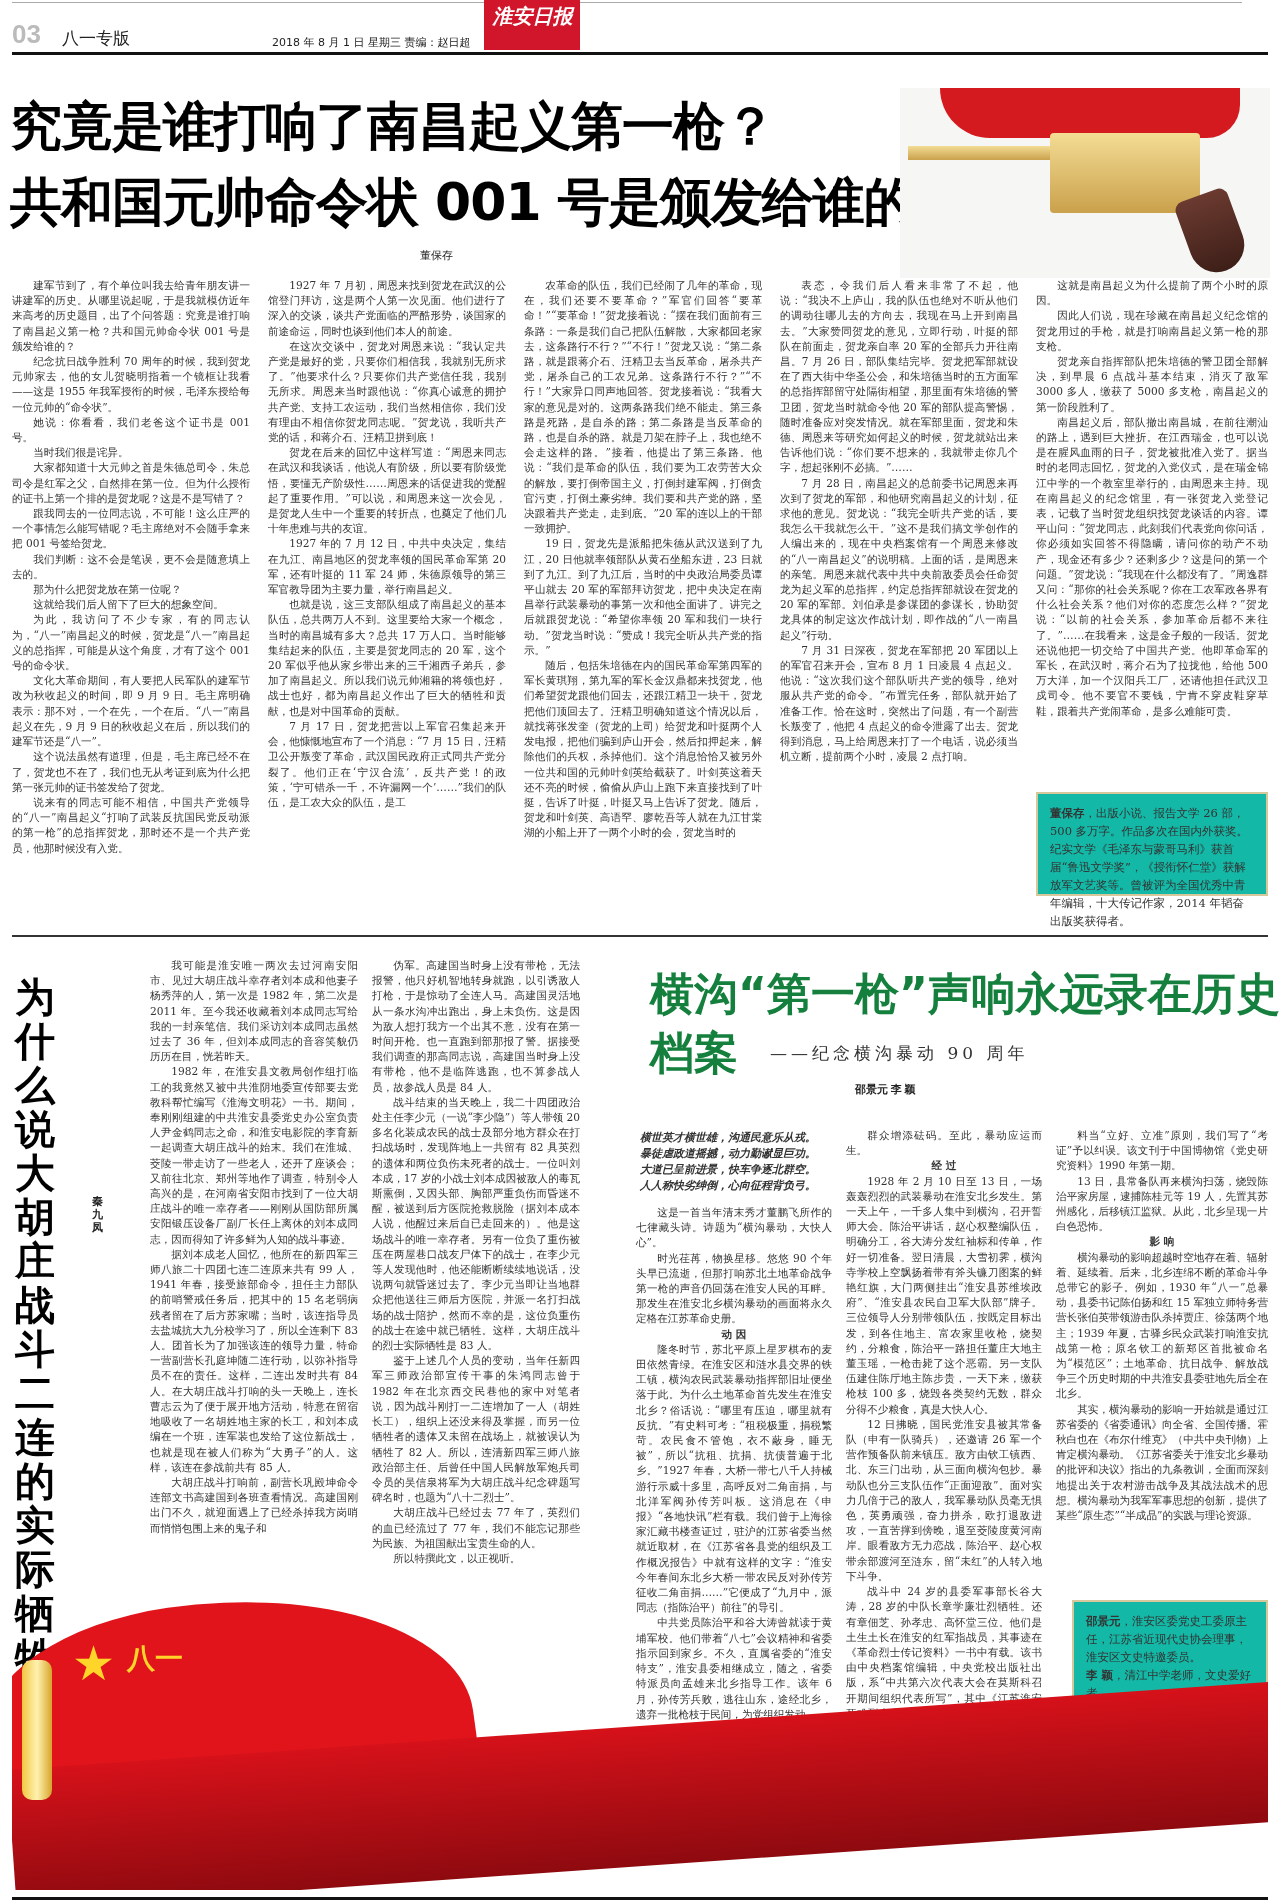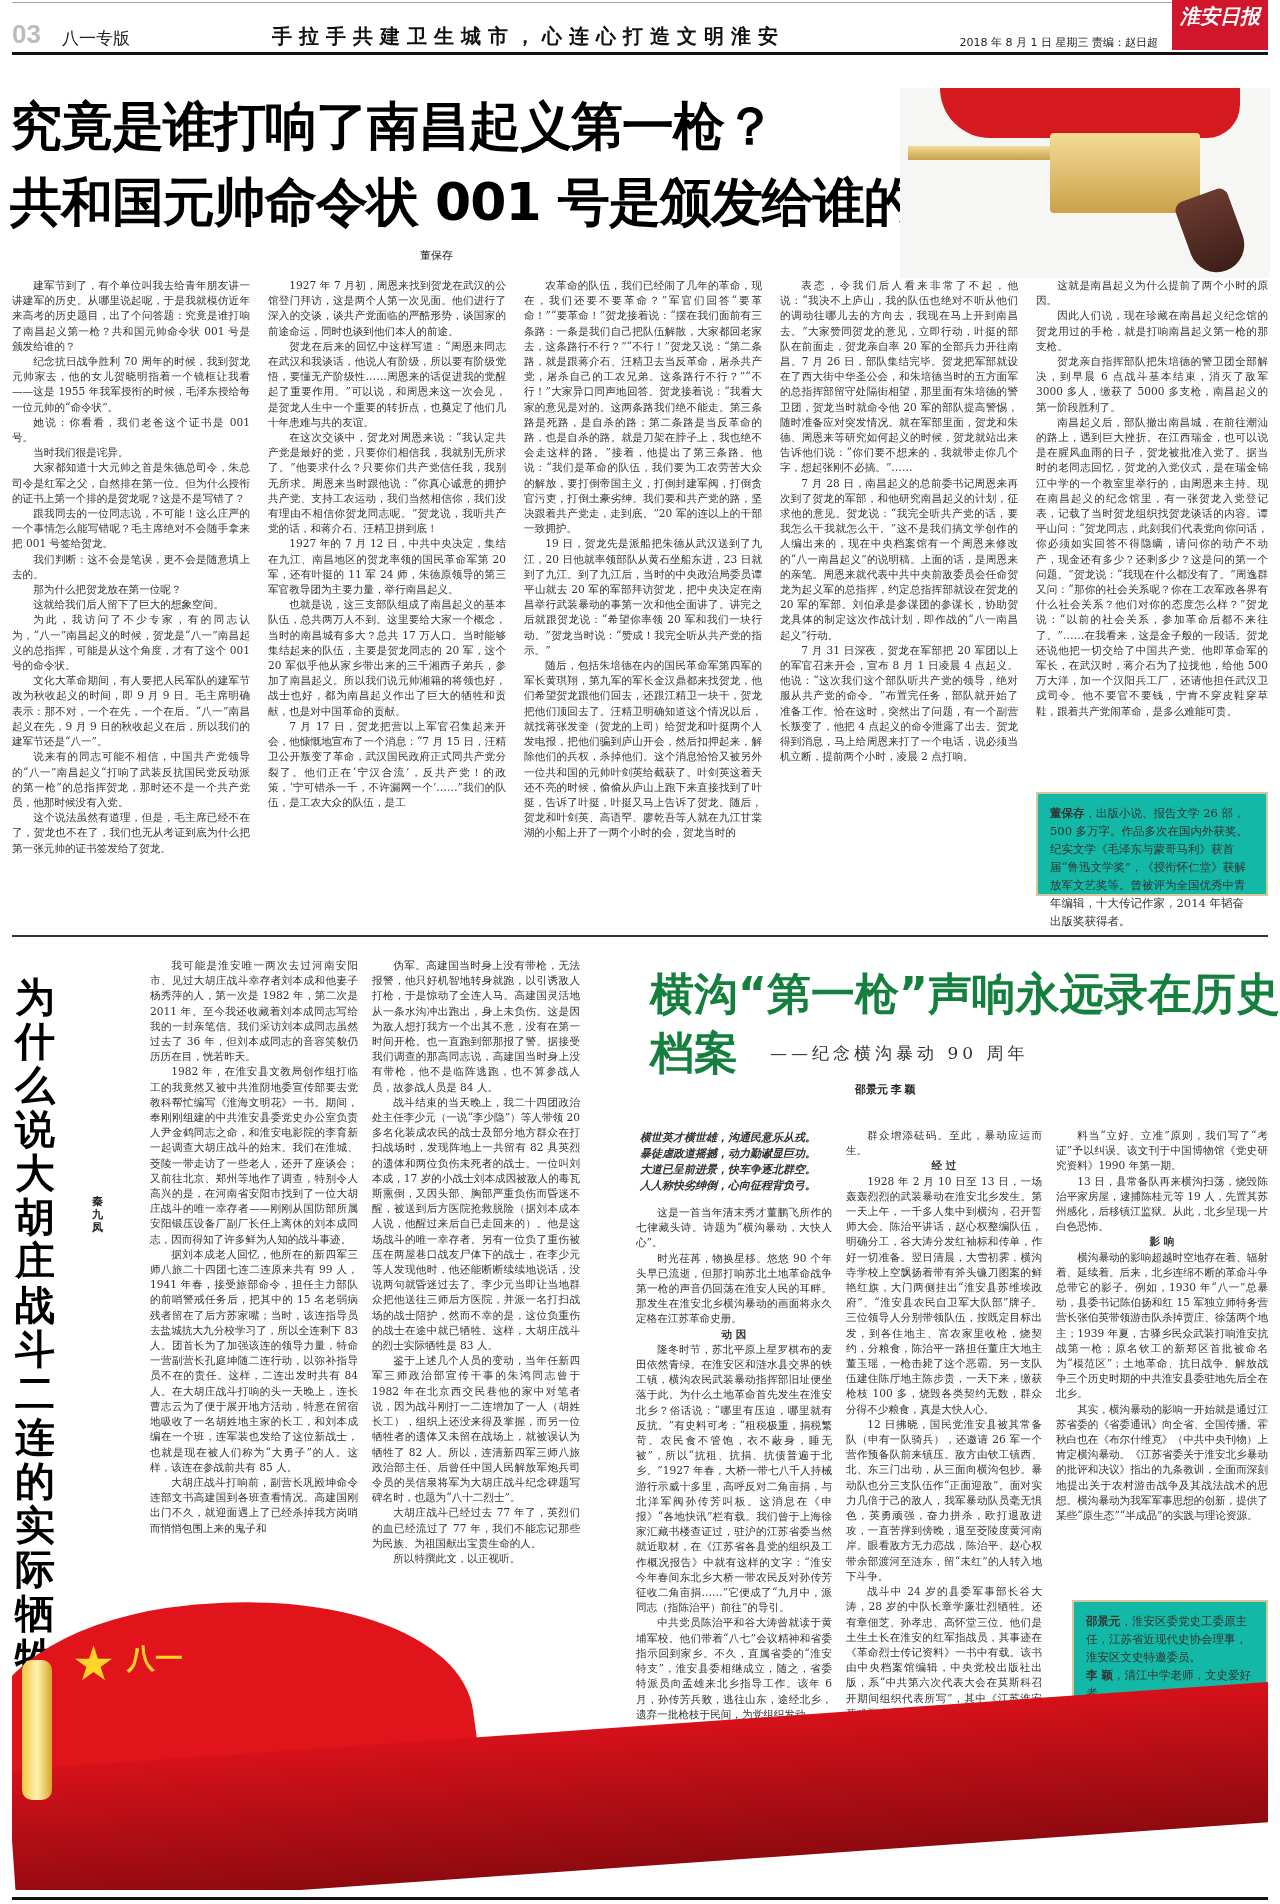--- a/index.html
+++ b/index.html
@@ -40,21 +40,20 @@
   .flag .torch{position:absolute;left:10px;top:70px;width:30px;height:140px;background:linear-gradient(90deg,#f2c640,#fff2b0,#d6a42a);border-radius:10px}
   .botrule{position:absolute;left:12px;right:12px;bottom:4px;height:3px;background:#111}
 </style>
 </head>
 <body>
 
 <div class="topline"></div>
 <div class="masthead">
   <span class="pg">03</span>
   <span class="sec">八一专版</span>
-  <span class="slogan">手拉手共建卫生城市，心连心打造文明淮安</span>
   <span class="dateline">2018 年 8 月 1 日  星期三  责编：赵日超</span>
   <span class="logo">淮安日报</span>
 </div>
 <div class="rule"></div>
 
 <div class="h1">究竟是谁打响了南昌起义第一枪？</div>
 <div class="h2">共和国元帅命令状 001 号是颁发给谁的？</div>
 <div class="byline1">董保存</div>
 <div class="gun">
   <div class="cloth"></div>
@@ -68,27 +67,27 @@
     <p>纪念抗日战争胜利 70 周年的时候，我到贺龙元帅家去，他的女儿贺晓明指着一个镜框让我看——这是 1955 年我军授衔的时候，毛泽东授给每一位元帅的“命令状”。</p>
     <p>她说：你看看，我们老爸这个证书是 001 号。</p>
     <p>当时我们很是诧异。</p>
     <p>大家都知道十大元帅之首是朱德总司令，朱总司令是红军之父，自然排在第一位。但为什么授衔的证书上第一个排的是贺龙呢？这是不是写错了？</p>
     <p>跟我同去的一位同志说，不可能！这么庄严的一个事情怎么能写错呢？毛主席绝对不会随手拿来把 001 号签给贺龙。</p>
     <p>我们判断：这不会是笔误，更不会是随意填上去的。</p>
     <p>那为什么把贺龙放在第一位呢？</p>
     <p>这就给我们后人留下了巨大的想象空间。</p>
     <p>为此，我访问了不少专家，有的同志认为，“八一”南昌起义的时候，贺龙是“八一”南昌起义的总指挥，可能是从这个角度，才有了这个 001 号的命令状。</p>
     <p>文化大革命期间，有人要把人民军队的建军节改为秋收起义的时间，即 9 月 9 日。毛主席明确表示：那不对，一个在先，一个在后。“八一”南昌起义在先，9 月 9 日的秋收起义在后，所以我们的建军节还是“八一”。</p>
+    <p>这个说法虽然有道理，但是，毛主席已经不在了，贺龙也不在了，我们也无从考证到底为什么把第一张元帅的证书签发给了贺龙。</p>
     <p>说来有的同志可能不相信，中国共产党领导的“八一”南昌起义“打响了武装反抗国民党反动派的第一枪”的总指挥贺龙，那时还不是一个共产党员，他那时候没有入党。</p>
-    <p>这个说法虽然有道理，但是，毛主席已经不在了，贺龙也不在了，我们也无从考证到底为什么把第一张元帅的证书签发给了贺龙。</p>
   </div>
 <div class="col" style="left:268px;top:278px;width:238px;height:640px">
     <p>1927 年 7 月初，周恩来找到贺龙在武汉的公馆登门拜访，这是两个人第一次见面。他们进行了深入的交谈，谈共产党面临的严酷形势，谈国家的前途命运，同时也谈到他们本人的前途。</p>
+    <p>在这次交谈中，贺龙对周恩来说：“我认定共产党是最好的党，只要你们相信我，我就别无所求了。”他要求什么？只要你们共产党信任我，我别无所求。周恩来当时跟他说：“你真心诚意的拥护共产党、支持工农运动，我们当然相信你，我们没有理由不相信你贺龙同志呢。”贺龙说，我听共产党的话，和蒋介石、汪精卫拼到底！</p>
     <p>贺龙在后来的回忆中这样写道：“周恩来同志在武汉和我谈话，他说人有阶级，所以要有阶级觉悟，要懂无产阶级性……周恩来的话促进我的觉醒起了重要作用。”可以说，和周恩来这一次会见，是贺龙人生中一个重要的转折点，也奠定了他们几十年患难与共的友谊。</p>
-    <p>在这次交谈中，贺龙对周恩来说：“我认定共产党是最好的党，只要你们相信我，我就别无所求了。”他要求什么？只要你们共产党信任我，我别无所求。周恩来当时跟他说：“你真心诚意的拥护共产党、支持工农运动，我们当然相信你，我们没有理由不相信你贺龙同志呢。”贺龙说，我听共产党的话，和蒋介石、汪精卫拼到底！</p>
     <p>1927 年的 7 月 12 日，中共中央决定，集结在九江、南昌地区的贺龙率领的国民革命军第 20 军，还有叶挺的 11 军 24 师，朱德原领导的第三军官教导团为主要力量，举行南昌起义。</p>
     <p>也就是说，这三支部队组成了南昌起义的基本队伍，总共两万人不到。这里要给大家一个概念，当时的南昌城有多大？总共 17 万人口。当时能够集结起来的队伍，主要是贺龙同志的 20 军，这个 20 军似乎他从家乡带出来的三千湘西子弟兵，参加了南昌起义。所以我们说元帅湘籍的将领也好，战士也好，都为南昌起义作出了巨大的牺牲和贡献，也是对中国革命的贡献。</p>
     <p>7 月 17 日，贺龙把营以上军官召集起来开会，他慷慨地宣布了一个消息：“7 月 15 日，汪精卫公开叛变了革命，武汉国民政府正式同共产党分裂了。他们正在‘宁汉合流’，反共产党！的政策，‘宁可错杀一千，不许漏网一个’……”我们的队伍，是工农大众的队伍，是工</p>
   </div>
 <div class="col" style="left:524px;top:278px;width:238px;height:640px">
     <p>农革命的队伍，我们已经闹了几年的革命，现在，我们还要不要革命？”军官们回答“要革命！”“要革命！”贺龙接着说：“摆在我们面前有三条路：一条是我们自己把队伍解散，大家都回老家去，这条路行不行？”“不行！”贺龙又说：“第二条路，就是跟蒋介石、汪精卫去当反革命，屠杀共产党，屠杀自己的工农兄弟。这条路行不行？”“不行！”大家异口同声地回答。贺龙接着说：“我看大家的意见是对的。这两条路我们绝不能走。第三条路是死路，是自杀的路；第二条路是当反革命的路，也是自杀的路。就是刀架在脖子上，我也绝不会走这样的路。”接着，他提出了第三条路。他说：“我们是革命的队伍，我们要为工农劳苦大众的解放，要打倒帝国主义，打倒封建军阀，打倒贪官污吏，打倒土豪劣绅。我们要和共产党的路，坚决跟着共产党走，走到底。”20 军的连以上的干部一致拥护。</p>
     <p>19 日，贺龙先是派船把朱德从武汉送到了九江，20 日他就率领部队从黄石坐船东进，23 日就到了九江。到了九江后，当时的中央政治局委员谭平山就去 20 军的军部拜访贺龙，把中央决定在南昌举行武装暴动的事第一次和他全面讲了。讲完之后就跟贺龙说：“希望你率领 20 军和我们一块行动。”贺龙当时说：“赞成！我完全听从共产党的指示。”</p>
     <p>随后，包括朱培德在内的国民革命军第四军的军长黄琪翔，第九军的军长金汉鼎都来找贺龙，他们希望贺龙跟他们回去，还跟江精卫一块干，贺龙把他们顶回去了。汪精卫明确知道这个情况以后，就找蒋张发奎（贺龙的上司）给贺龙和叶挺两个人发电报，把他们骗到庐山开会，然后扣押起来，解除他们的兵权，杀掉他们。这个消息恰恰又被另外一位共和国的元帅叶剑英给截获了。叶剑英这着天还不亮的时候，偷偷从庐山上跑下来直接找到了叶挺，告诉了叶挺，叶挺又马上告诉了贺龙。随后，贺龙和叶剑英、高语罕、廖乾吾等人就在九江甘棠湖的小船上开了一两个小时的会，贺龙当时的</p>
   </div>
 <div class="col" style="left:780px;top:278px;width:238px;height:640px">

